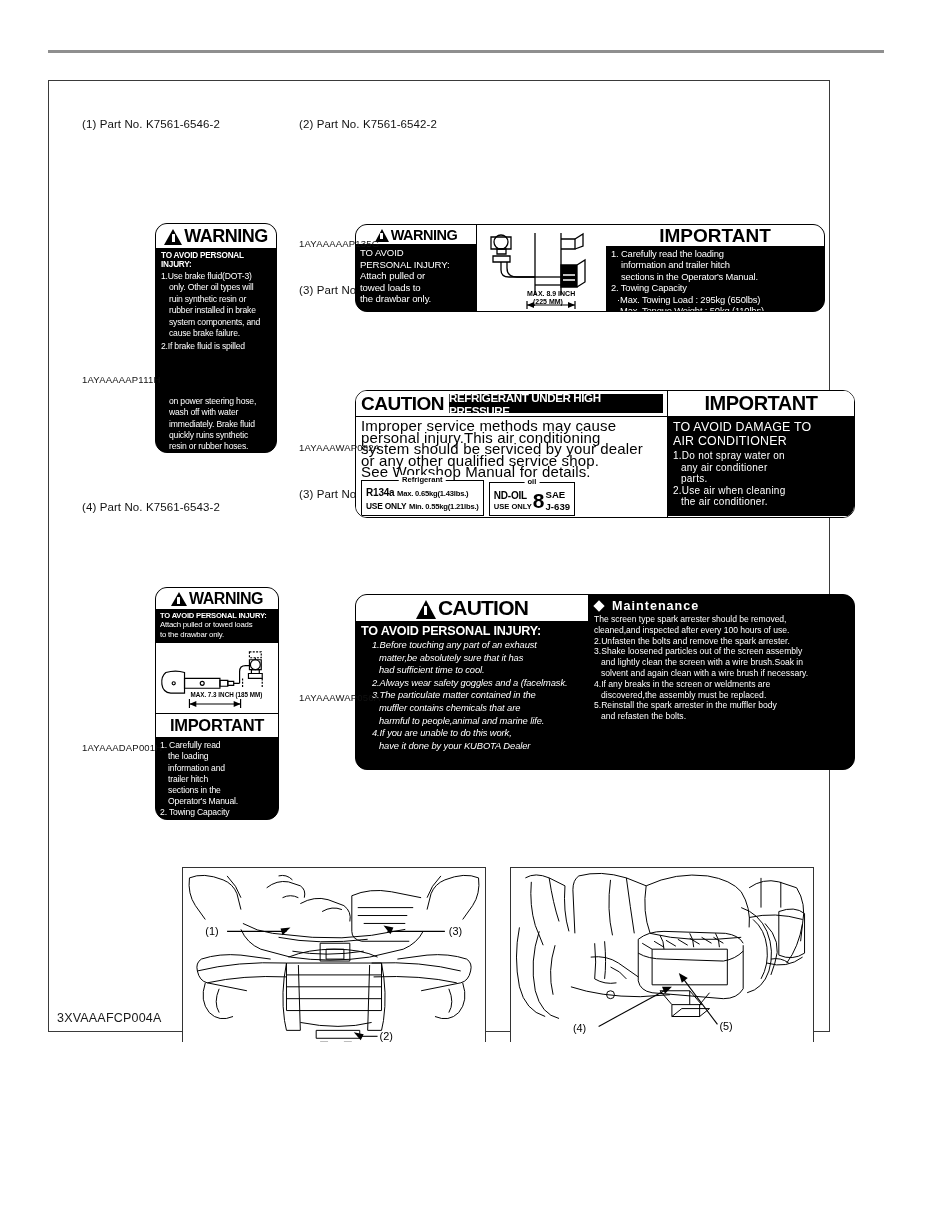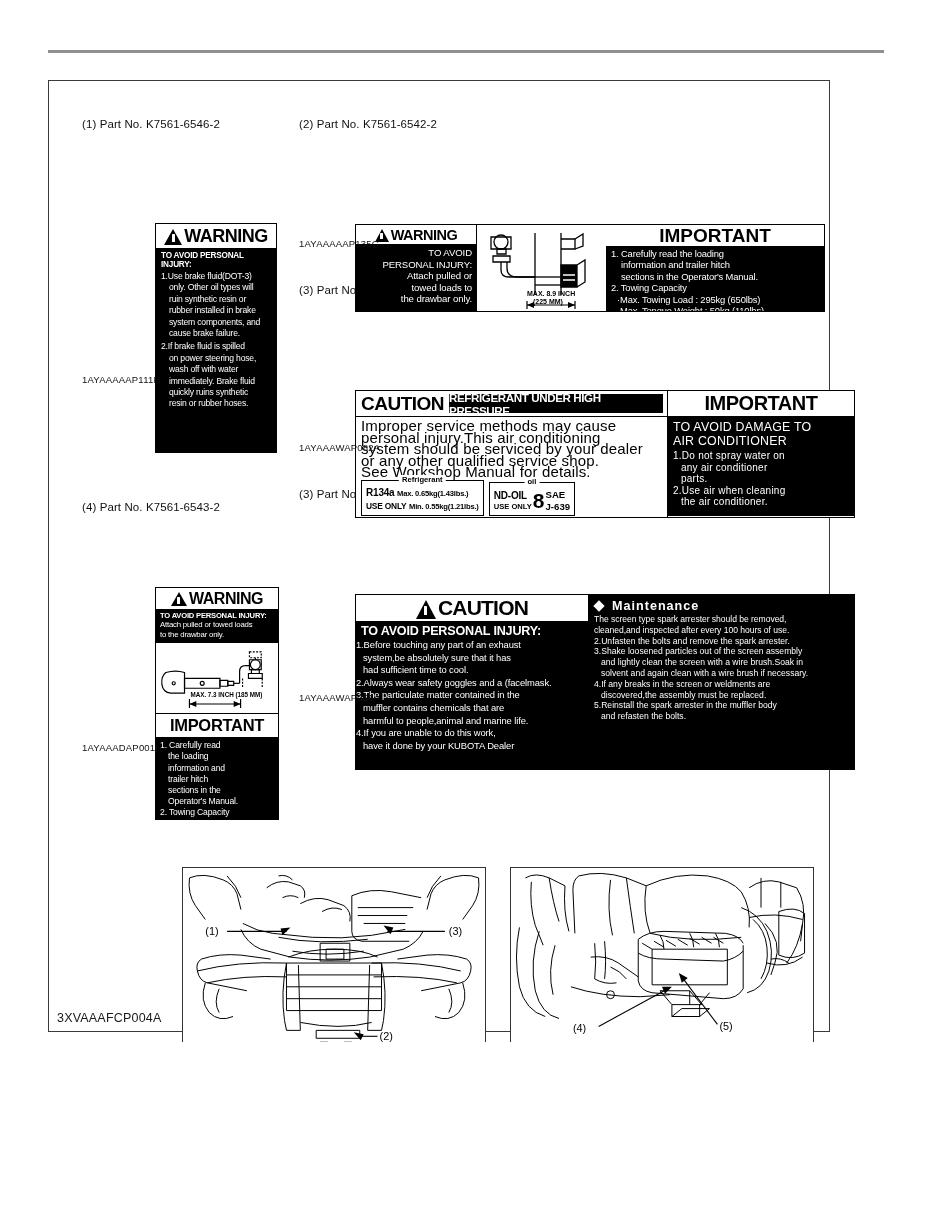--- a/index.html
+++ b/index.html
@@ -43,21 +43,21 @@
     font-size: 9.5px; color: #111;
     white-space: nowrap;
     letter-spacing: .2px;
   }
 
   
   .decal {
     position: absolute;
     background: #000;
     border: 1px solid #000;
-    border-radius: 0;
+    border-radius: 12px;
     overflow: hidden;
     font-family: "Liberation Sans", sans-serif;
   }
   .hdr-white {
     background: #fff; color: #000;
     text-align: center;
     font-weight: bold;
     display: flex; align-items: center; justify-content: center;
     gap: 2px;
     letter-spacing: -0.5px;
@@ -84,21 +84,21 @@
   #decal1 { left: 106px; top: 142px; width: 122px; height: 230px; }
   #decal1 .hdr-white { height: 24px; font-size: 18px; }
   #decal1 .body { padding: 3px 5px 4px 5px; }
   #decal1 .sub { font-size: 8.2px; font-weight: bold; color:#fff; letter-spacing:-.2px; margin-bottom:2px;}
   #decal1 .itm { font-size: 8.6px; color:#fff; line-height: 11.4px; margin-bottom:2px; letter-spacing:-.2px;}
 
   
   #decal2 { left: 306px; top: 143px; width: 470px; height: 88px; display:flex; }
   #decal2 .col-warn { width: 121px; border-right: 1px solid #000; background:#000; }
   #decal2 .col-warn .hdr-white { height: 19px; font-size: 14.5px; }
-  #decal2 .col-warn .txt { color:#fff; font-size: 9.6px; line-height: 11.6px; padding: 3px 4px; letter-spacing:-.1px;text-align:right;}
+  #decal2 .col-warn .txt { color:#fff; font-size: 9.6px; line-height: 11.6px; padding: 3px 4px; letter-spacing:-.1px;}
   #decal2 .col-fig { width: 129px; background:#fff; position:relative; }
   #decal2 .col-imp { flex: 1; background:#000; }
   #decal2 .col-imp .hdr-white { height: 21px; font-size: 19px; letter-spacing:0px;}
   #decal2 .col-imp .txt { color:#fff; font-size: 9.4px; line-height: 11.4px; padding: 2px 5px; letter-spacing:-.15px;}
   #decal2 .col-imp .txt .ind { padding-left: 10px; display:block;}
   #decal2 .col-imp .txt .ind2 { padding-left: 6px; display:block;}
 
   
   #decal3 { left: 306px; top: 309px; width: 500px; height: 128px; display:flex; background:#fff;}
   #decal3 .left { width: 312px; background:#fff; border-right:1px solid #000;}
@@ -133,21 +133,21 @@
   #decal4 .figbox { background:#fff; height:72px; border-top:1px solid #000; border-bottom:1px solid #000; position:relative;}
   #decal4 .imphdr { background:#fff; color:#000; font-weight:bold; font-size:16.5px; text-align:center; height:23px; line-height:23px; letter-spacing:-.3px;}
   #decal4 .ibody { color:#fff; font-size:8.6px; line-height:11.2px; padding:3px 4px; letter-spacing:-.15px;}
   #decal4 .ibody .ind { display:block; padding-left:8px;}
 
   
   #decal5 { left: 306px; top: 513px; width: 500px; height: 176px; display:flex;}
   #decal5 .left { width: 233px; background:#000; border-right:1px solid #000;}
   #decal5 .left .hdr-white { height:26px; font-size:21px; letter-spacing:-.8px;}
   #decal5 .avoid { color:#fff; font-size:12.6px; font-weight:bold; padding:3px 5px 1px 5px; letter-spacing:-.2px;}
-  #decal5 .litem { color:#fff; font-size:9.4px; line-height:12.6px; padding:0 0; letter-spacing:-.1px;}
+  #decal5 .litem { color:#fff; font-size:9.4px; line-height:12.6px; padding:0 16px; letter-spacing:-.1px;font-style:italic;}
   #decal5 .litem .ind { display:block; padding-left:7px;}
   #decal5 .right { flex:1; background:#000; color:#fff;}
   #decal5 .mhdr { display:flex; align-items:center; gap:9px; padding:4px 6px 1px 6px; font-size:12.6px; font-weight:bold; letter-spacing:1px;}
   #decal5 .diamond { width:8px; height:8px; background:#fff; transform:rotate(45deg); flex:none;}
   #decal5 .mtxt { font-size:8.6px; line-height:10.8px; padding:0 5px; letter-spacing:-.05px;}
   #decal5 .mlist { font-size:8.6px; line-height:10.8px; padding:0 5px;}
 
   
   .photo {
     position: absolute;
@@ -185,21 +185,21 @@
           <div style="padding-left:8px;">
             <div>only. Other oil types will</div>
             <div>ruin synthetic resin or</div>
             <div>rubber installed in brake</div>
             <div>system  components, and</div>
             <div>cause brake failure.</div>
           </div>
         </div>
         <div class="itm">
           <span>2.</span><span>If brake fluid is spilled</span>
-          <div style="padding-left:8px;">
+          <div style="padding-left:8px;margin-top:43px;">
             <div>on power steering hose,</div>
             <div>wash off with water</div>
             <div>immediately. Brake fluid</div>
             <div>quickly ruins synthetic</div>
             <div>resin or rubber hoses.</div>
           </div>
         </div>
       </div>
     </div>
     <div class="idcode" style="left:33px; top:293px;">1AYAAAAAP111H</div>
@@ -377,21 +377,21 @@
 
     <div class="decal" id="decal5">
       <div class="left">
         <div class="hdr-white">
           <span class="tri"></span>
           <span>CAUTION</span>
         </div>
         <div class="avoid">TO AVOID   PERSONAL INJURY:</div>
         <div class="litem">
           <div>1.Before touching any part of an exhaust</div>
-          <div class="ind">system,be absolutely sure that it has</div>
+          <div class="ind">matter,be absolutely sure that it has</div>
           <div class="ind">had sufficient time to cool.</div>
         </div>
         <div class="litem">
           <div>2.Always wear safety goggles and a (facelmask.</div>
         </div>
         <div class="litem">
           <div>3.The particulate matter contained in the</div>
           <div class="ind">muffler contains chemicals that are</div>
           <div class="ind">harmful to people,animal and marine life.</div>
         </div>

